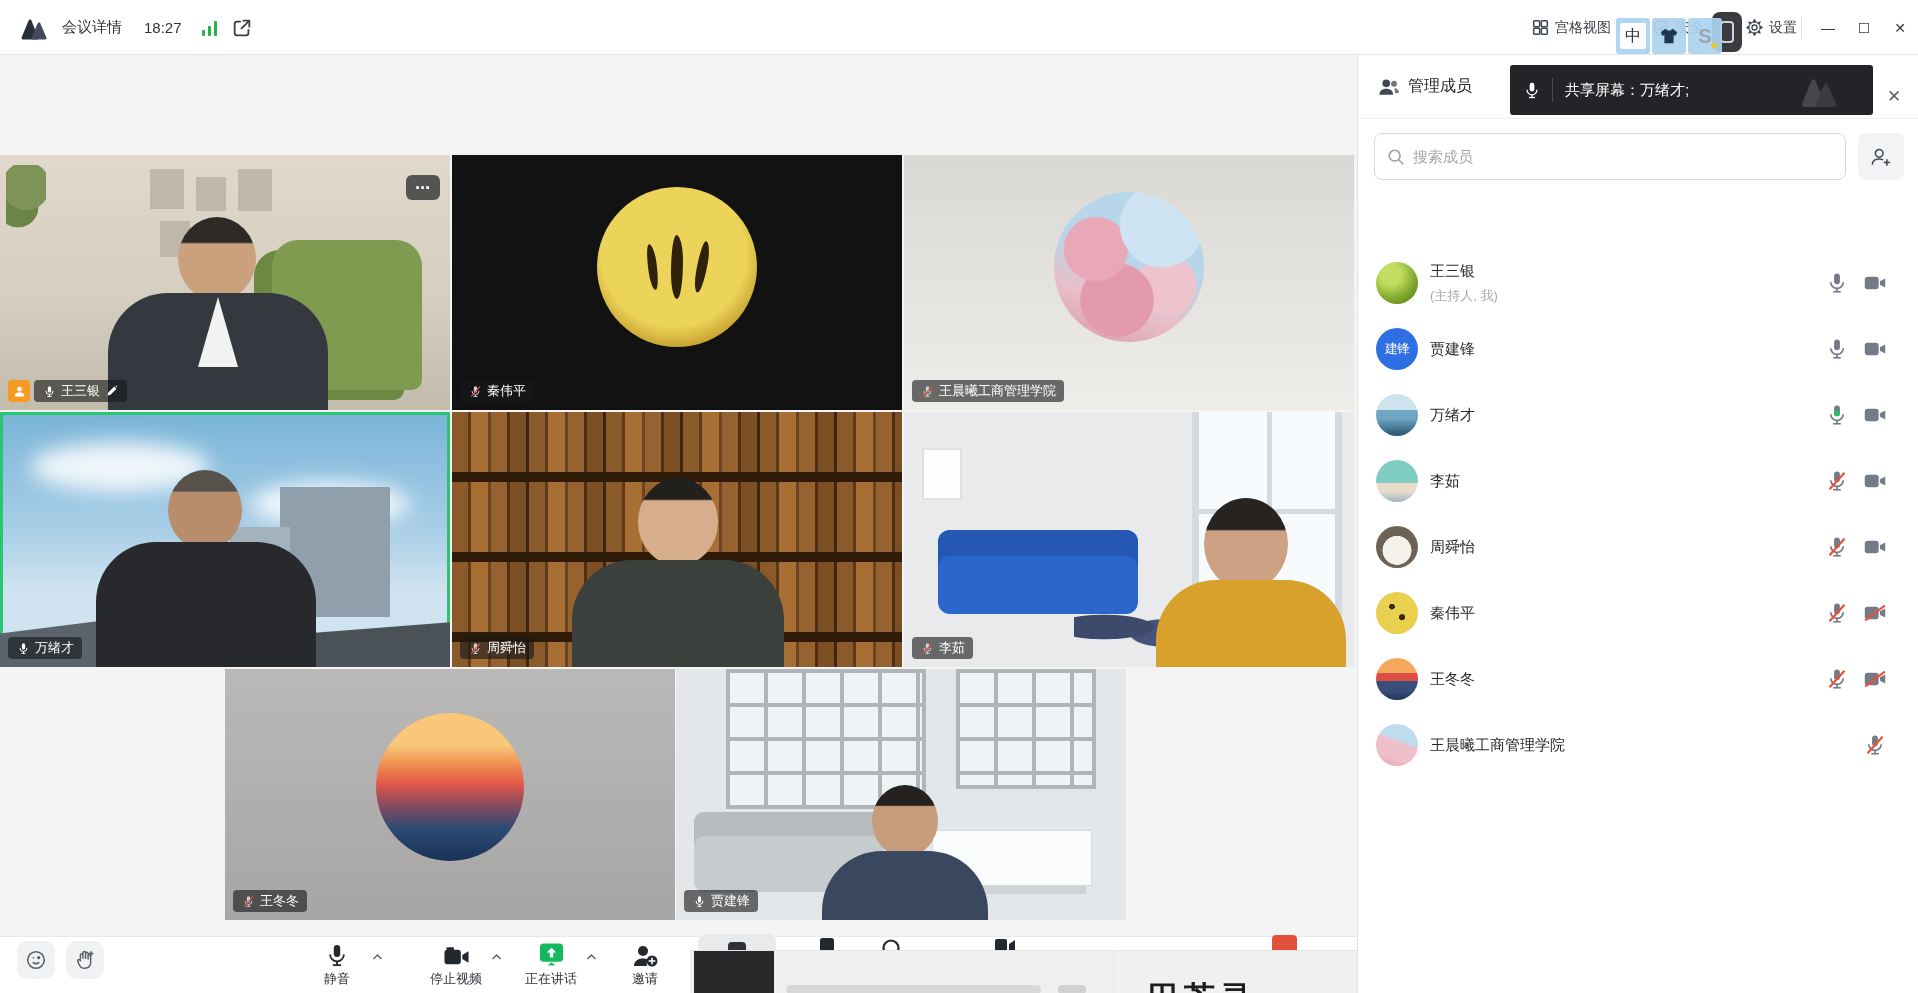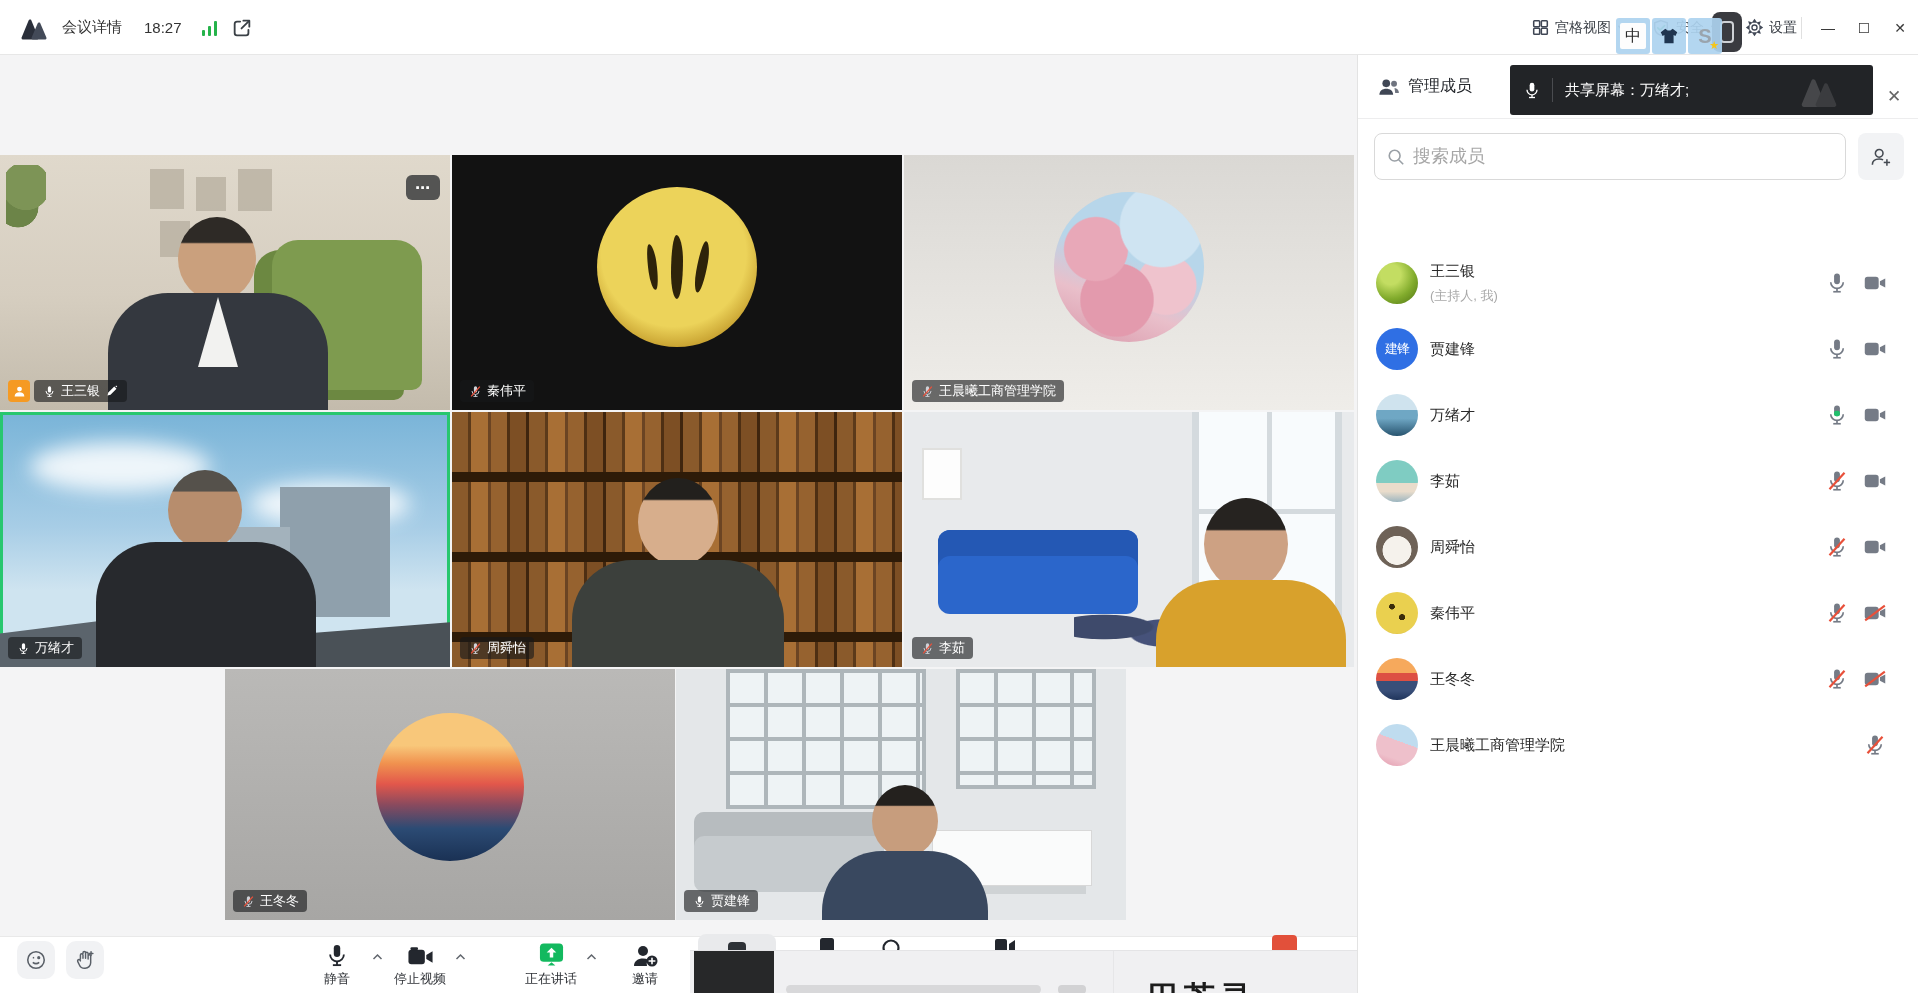--- a/index.html
+++ b/index.html
@@ -105,21 +105,21 @@
 .sidebar{position:absolute;left:1357px;top:55px;width:561px;height:938px;background:#fff;border-left:1px solid #e3e3e3;z-index:6}
 .sb-header{position:absolute;left:0;top:0;width:100%;height:64px;border-bottom:1px solid #ededee;display:flex;align-items:center;padding-left:20px;gap:8px}
 .sb-title{font-size:16px;color:#23262b}
 .toast{position:absolute;left:152px;top:10px;width:363px;height:50px;background:#222427;border-radius:3px;display:flex;align-items:center;padding:0 14px;gap:12px;color:#fff;z-index:7}
 .toast-sep{width:1px;height:24px;background:#4a4c50}
 .toast-text{font-size:15px}
 .toast-wm{position:absolute;right:28px;top:8px;opacity:.16}
 .sb-close{position:absolute;left:521px;top:26px;width:30px;height:30px;display:flex;align-items:center;justify-content:center;color:#666;font-size:17px;z-index:8}
 .search-row{position:absolute;left:0;top:78px;width:100%;height:47px}
 .search-box{position:absolute;left:16px;top:0;width:472px;height:47px;border:1px solid #d9d9d9;border-radius:8px;background:#fff;display:flex;align-items:center;padding:0 12px;gap:8px}
-.search-box input{border:none;outline:none;flex:1;font-size:18px;color:#be185d;font-family:inherit;background:transparent}
+.search-box input{border:none;outline:none;flex:1;font-size:15px;color:#be185d;font-family:inherit;background:transparent}
 .search-box input::placeholder{color:#a6a6a6}
 .add-btn{position:absolute;left:500px;top:0;width:46px;height:47px;border-radius:8px;background:#f2f3f5;display:flex;align-items:center;justify-content:center}
 .tabs{position:absolute;left:16px;top:144px;width:532px;height:39px;background:#f3f4f6;border-radius:8px;padding:2px;display:flex}
 .tab{flex:1;display:flex;align-items:center;justify-content:center;font-size:14px;color:#5f6672;border-radius:6px}
 .tab.active{background:#fff;color:#23262b;box-shadow:0 1px 2px rgba(0,0,0,.06)}
 .member-list{position:absolute;left:0;top:195px;width:100%}
 .member-row{display:flex;align-items:center;height:66px;padding:0 30px 0 18px}
 .avatar{width:42px;height:42px;border-radius:50%;flex:none;display:flex;align-items:center;justify-content:center;color:#fff;font-size:13px;letter-spacing:-1px;overflow:hidden}
 .av-green{background:radial-gradient(circle at 35% 30%,#c3dd62 0 25%,#81ab2c 60%,#4c7012)}
 .av-blue{background:#2f6fe4}
@@ -452,21 +452,21 @@
           </svg>
       </span>
       <span class="tb-label">静音</span>
       <span class="tb-caret">
           <svg width="11" height="8" viewBox="0 0 11 8" fill="none" stroke="#61666d" stroke-width="1.5">
             <path d="M1.5 6 5.5 2 9.5 6"></path>
           </svg>
         </span>
     </div>
 
-    <div class="tb-group" style="left:372px">
+    <div class="tb-group" style="left:408px">
       <span class="tb-ic">
         <svg width="27" height="22" viewBox="0 0 28 22">
             <rect x="1.5" y="3.5" width="17" height="15" rx="3" fill="#23272e"></rect>
             <path d="M20 9 26.5 5v12L20 13Z" fill="#23272e"></path>
             <rect x="3.5" y="1" width="8" height="3" rx="1.5" fill="#23272e"></rect>
           </svg>
       </span>
       <span class="tb-label">停止视频</span>
       <span class="tb-caret">
           <svg width="11" height="8" viewBox="0 0 11 8" fill="none" stroke="#61666d" stroke-width="1.5">

